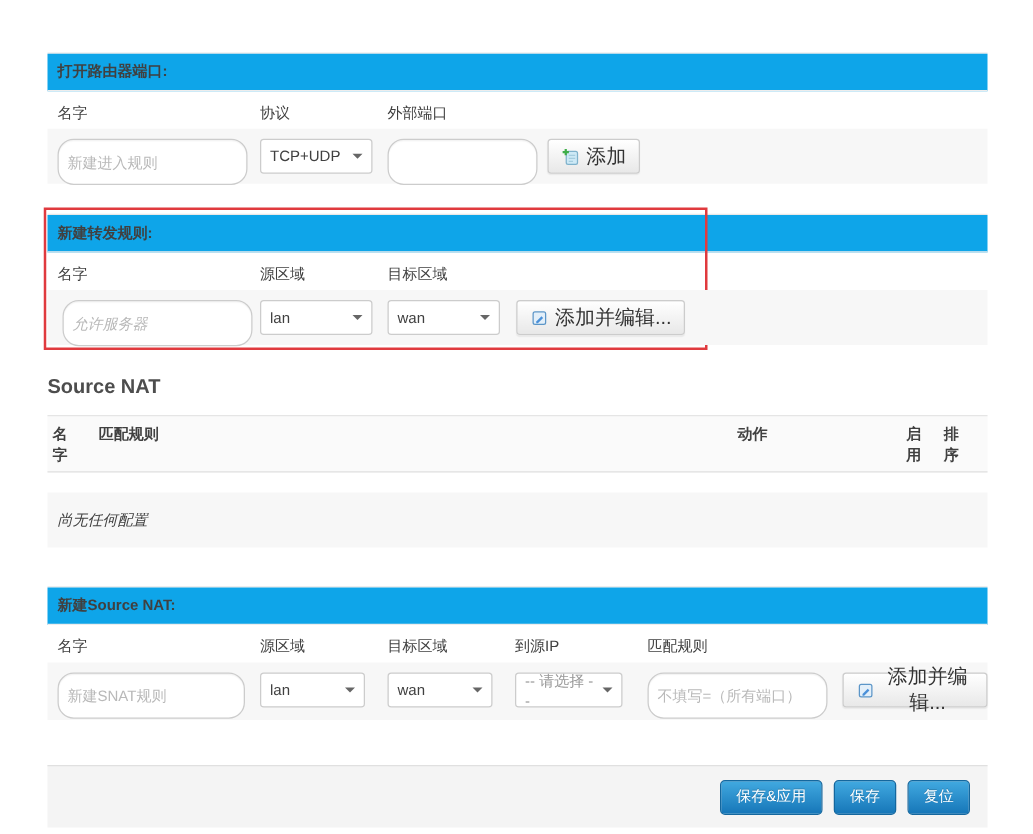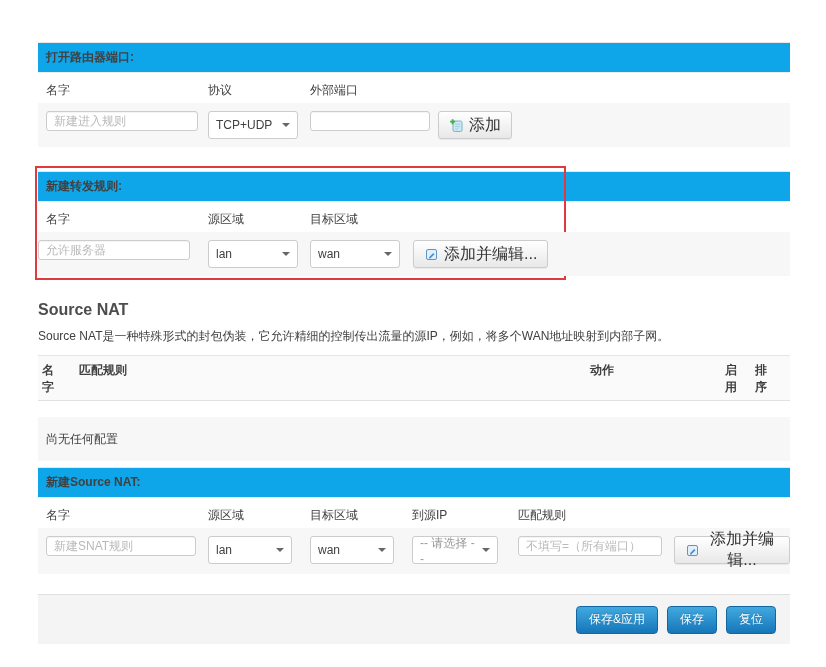--- a/index.html
+++ b/index.html
@@ -9,21 +9,21 @@
 
   
   .cbi-section { border-top:1px solid #e8e8e8; }
   .sec-label-row { height:30px; display:flex; align-items:center; padding:0 8px;
     background:#0ea5e9; border-bottom:1px solid #ededed; font-weight:bold; color:#404040; }
   .col-row { position:relative; height:30px; }
   .col-row .col { position:absolute; top:9px; color:#404040; }
   .ctl-row { position:relative; height:44px; background:#f7f7f7; }
   .ctl-row > .ctl { position:absolute; top:8px; }
 
-  input.text { height:20px; border:1px solid #ccc; border-radius:3px; background:#fff;
+  input.text { height:37px; border:1px solid #ccc; border-radius:13px; background:#fff;
     padding:0 7px; font-size:12px; color:#8b5cf6; font-family:inherit;
     box-shadow:inset 0 1px 1px rgba(0,0,0,0.05); outline:none; }
   input.text::placeholder { color:#b9b9b9; opacity:1; }
 
   .select { height:28px; background:#fff; border:1px solid #ccc; border-radius:3px;
     display:inline-flex; align-items:center; justify-content:space-between;
     padding:0 7px; color:#404040; cursor:default; }
   .select .caret { width:0; height:0; border-left:4px solid transparent;
     border-right:4px solid transparent; border-top:4px solid #666; margin-left:6px; }
   .select.placeholder-like { color:#999; }
@@ -38,27 +38,27 @@
     border:2px solid #e03a3e; pointer-events:none; }
 
   
   .snat-heading { margin-top:22px; font-size:16px; line-height:24px; color:#4d4d4d; }
   .snat-desc { margin-top:6px; color:#404040; }
   .snat-thead { position:relative; margin-top:10px; height:46px; background:#fafafa;
     border-top:1px solid #e5e5e5; border-bottom:1px solid #e0e0e0; }
   .snat-thead .th { position:absolute; top:6px; font-weight:bold; line-height:17px; color:#404040; }
   .th.narrow { width:14px; word-break:break-all; }
   .empty-row { margin-top:16px; height:44px; background:#f7f7f7; display:flex;
-    align-items:center; padding-left:8px; color:#404040; }
+    align-items:center; padding-left:8px; font-style:italic; color:#404040; }
 
-  .sec-c { margin-top:6px; }
+  .sec-c { margin-top:31px; }
   .ctl-row.tall { height:46px; }
 
   
-  .footer-bar { margin-top:20px; height:50px; background:#f4f4f4; border-top:1px solid #e0e0e0;
+  .footer-bar { margin-top:36px; height:50px; background:#f4f4f4; border-top:1px solid #e0e0e0;
     display:flex; align-items:center; justify-content:flex-end; gap:9px; padding-right:14px; }
   .btn-blue { height:28px; padding:0 12px; background:linear-gradient(#41a9e0,#1676b8);
     border:1px solid #14679e; border-radius:4px; color:#fff; font-size:12px; cursor:pointer;
     display:inline-flex; align-items:center; text-shadow:0 -1px 0 rgba(0,0,0,0.2); }
 
   .icon { display:inline-block; line-height:0; }
 </style>
 </head>
 <body>
 
@@ -94,21 +94,21 @@
   <div class="sec-b-wrap">
     <div class="red-rect"></div>
     <div class="cbi-section">
       <div class="sec-label-row">新建转发规则:</div>
       <div class="col-row">
         <span class="col" style="left:8px">名字</span>
         <span class="col" style="left:170px">源区域</span>
         <span class="col" style="left:272px">目标区域</span>
       </div>
       <div class="ctl-row">
-        <input class="text ctl" style="left: 0; width: 152px;" type="text" placeholder="允许服务器">
+        <input class="text ctl" style="left: 12px; width: 152px; font-style: italic;" type="text" placeholder="允许服务器">
         <div class="select ctl" style="left:170px; width:90px">
           <span>lan</span>
           <span class="caret"></span>
         </div>
         <div class="select ctl" style="left:272px; width:90px">
           <span>wan</span>
           <span class="caret"></span>
         </div>
         <button class="btn-grey ctl" style="left:375px">
           <span class="icon">
@@ -117,21 +117,20 @@
               <path d="M5 10.2l4.2-4.2 1.3 1.3-4.2 4.2H5v-1.3z" fill="#4a90d9"></path>
             </svg>
           </span>
           <span>添加并编辑...</span>
         </button>
       </div>
     </div>
   </div>
 
   <h2 class="snat-heading">Source NAT</h2>
-  <div class="snat-desc">Source NAT是一种特殊形式的封包伪装，它允许精细的控制传出流量的源IP，例如，将多个WAN地址映射到内部子网。</div>
 
   <div class="snat-thead">
     <span class="th narrow" style="left:4px">名字</span>
     <span class="th" style="left:41px">匹配规则</span>
     <span class="th" style="left:552px">动作</span>
     <span class="th narrow" style="left:687px">启用</span>
     <span class="th narrow" style="left:717px">排序</span>
   </div>
 
   <div class="empty-row">尚无任何配置</div>

